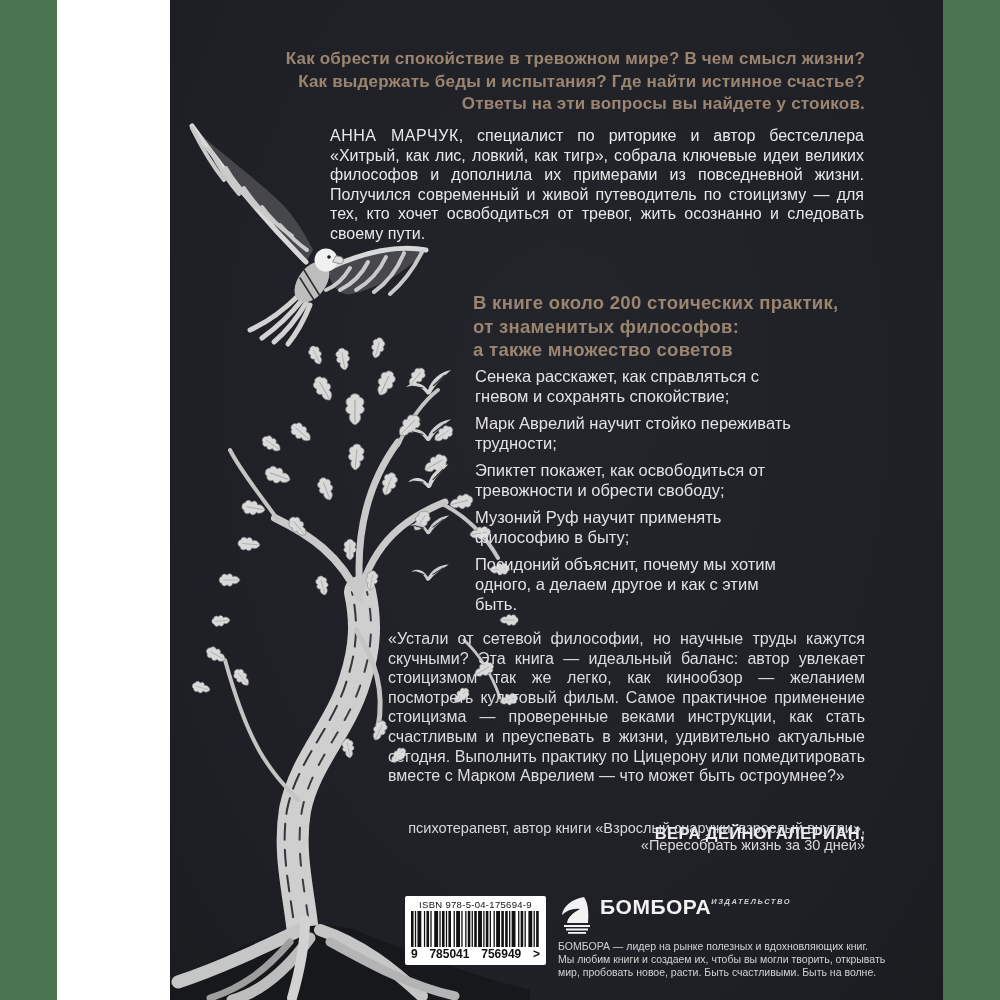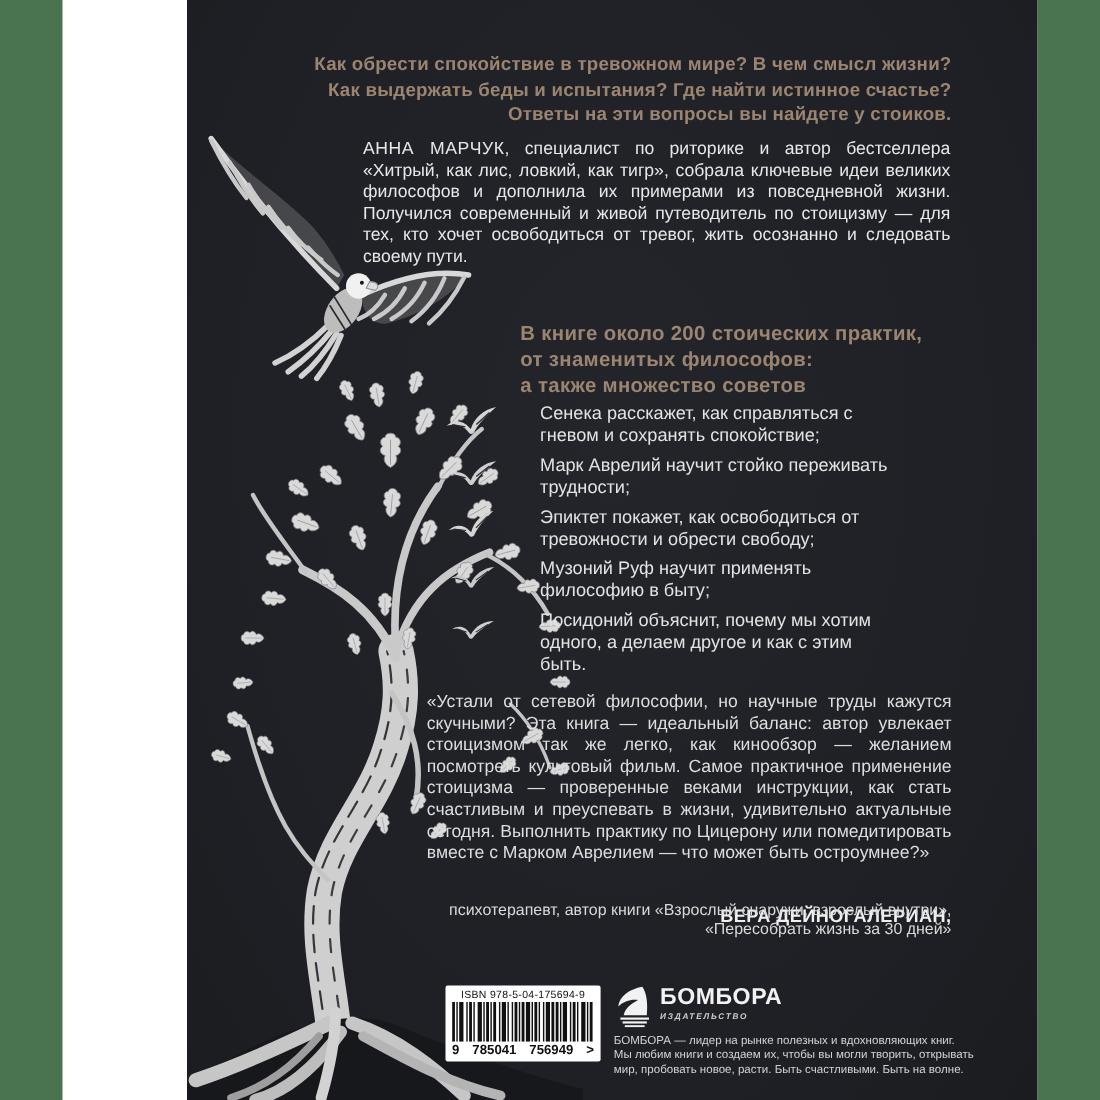--- a/index.html
+++ b/index.html
@@ -19,41 +19,41 @@
          color:var(--gold,#9b8571);font-size:17px;font-weight:700;line-height:22.5px;letter-spacing:.2px;}
   .author{position:absolute;left:160px;top:126px;width:534px;margin:0;
           font-size:16px;line-height:19.6px;text-align:justify;color:#e8e8e8;}
   .author strong{font-weight:400;letter-spacing:.5px;}
 
   .heading{position:absolute;left:303px;top:291px;color:var(--gold,#9b8571);
            font-size:18.5px;font-weight:700;line-height:23.5px;letter-spacing:.3px;}
 
   .practices{position:absolute;left:233px;top:366px;width:480px;margin:0;padding:0;list-style:none;
              display:flex;flex-direction:column;gap:7px;}
-  .practices li{display:flex;align-items:flex-start;gap:34px;}
+  .practices li{display:flex;align-items:flex-start;gap:18px;}
   .bullet{flex:0 0 54px;margin-top:2px;}
   .practices .txt{display:block;width:320px;font-size:16.5px;line-height:20px;color:#e3e3e3;}
 
   .quote{position:absolute;left:218px;top:629px;width:477px;
          font-size:16px;line-height:19.6px;text-align:justify;color:#dedede;}
   .reviewer-name{position:absolute;right:78px;top:824px;font-size:16.5px;font-weight:700;
                  letter-spacing:.4px;color:#efefef;}
   .reviewer-title{position:absolute;right:78px;top:820px;width:462px;text-align:right;
                   font-size:14.5px;line-height:17px;color:#d9d9d9;}
 
   .barcode-box{position:absolute;left:235px;top:896px;width:141px;height:69px;background:#fff;
                border-radius:2px;display:flex;flex-direction:column;align-items:center;padding:3px 6px 2px;box-sizing:border-box;}
   .isbn{font-size:9.5px;color:#111;letter-spacing:.3px;white-space:nowrap;}
   .bars{width:100%;height:36px;margin-top:1px;}
   .digits{width:100%;display:flex;justify-content:space-between;align-items:flex-end;
           font-size:12px;font-weight:700;color:#111;line-height:12px;margin-top:1px;}
 
   .publisher{position:absolute;left:388px;top:896px;width:360px;}
   .logo-row{display:flex;align-items:flex-start;gap:8px;}
-  .logo-names{display:flex;flex-direction:column;}
+  .logo-names{display:flex;flex-direction:row;}
   .logo-name{font-size:21px;font-weight:700;color:#f2f2f2;letter-spacing:.5px;line-height:22px;}
   .logo-sub{font-size:7.5px;font-weight:700;color:#cfcfcf;letter-spacing:1.6px;margin-top:1px;font-style:italic;}
   .about{margin-top:6px;font-size:10.5px;line-height:13px;color:#d2d2d2;}
 </style>
 </head>
 <body>
 
 <div class="stage">
   <div class="green-edge left"></div>
   <div class="photo-panel"></div>

